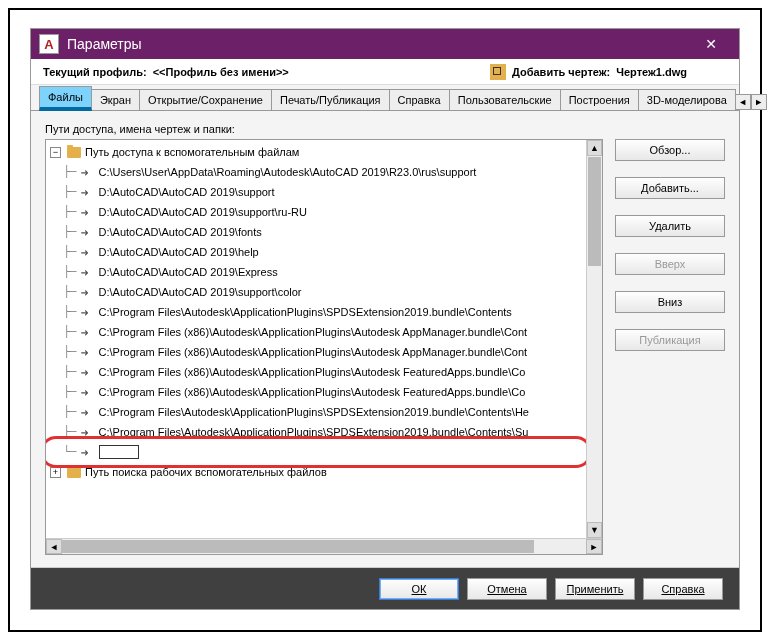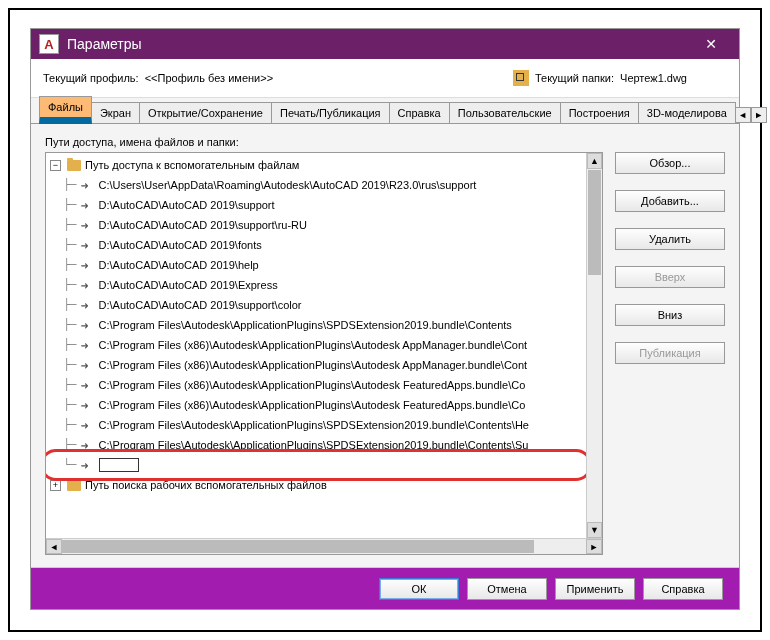--- a/index.html
+++ b/index.html
@@ -3,29 +3,29 @@
 <meta charset="utf-8">
 <style>
 * { box-sizing: border-box; margin: 0; padding: 0; }
 body { font-family: "Segoe UI", Tahoma, sans-serif; font-size: 12px; background: #fff; width: 770px; height: 640px; position: relative; }
 .outer-frame { position: absolute; top: 8px; left: 8px; right: 8px; bottom: 8px; border: 2px solid #000; }
 .dialog { position: absolute; top: 28px; left: 30px; right: 30px; bottom: 30px; border: 1px solid #999; display: flex; flex-direction: column; background: #fff; }
 .titlebar { background: #6c2068; color: #fff; height: 30px; display: flex; align-items: center; padding: 0 8px; }
 .titlebar .app-icon { width: 20px; height: 20px; background: #fff; border: 1px solid #999; margin-right: 8px; display: flex; align-items: center; justify-content: center; color: #b22222; font-weight: bold; font-size: 13px; }
 .titlebar .title { flex: 1; font-size: 14px; }
 .titlebar .close-btn { width: 40px; height: 28px; display: flex; align-items: center; justify-content: center; font-size: 14px; cursor: pointer; }
-.info-row { height: 39px; display: flex; align-items: center; padding: 0 12px; font-size: 11px; border-bottom: 1px solid #ddd; }
+.info-row { height: 26px; display: flex; align-items: center; padding: 0 12px; font-size: 11px; border-bottom: 1px solid #ddd; font-weight: bold; }
 .info-row .lbl { margin-right: 6px; }
 .info-row .val { margin-right: 40px; }
 .info-row .drawing-icon { width: 16px; height: 16px; background: #e3b04b; margin-right: 6px; display: inline-block; position: relative; }
 .info-row .drawing-icon::before { content: ""; position: absolute; top: 3px; left: 3px; width: 6px; height: 6px; border: 1px solid #333; }
 .info-row .spacer { flex: 1; }
 .tabs { display: flex; align-items: flex-end; border-bottom: 1px solid #999; padding: 2px 8px 0 8px; height: 26px; background: #f4f4f4; position: relative; }
 .tab { padding: 4px 8px; font-size: 11px; border: 1px solid #999; border-bottom: none; margin-right: -1px; background: #eee; cursor: pointer; white-space: nowrap; }
-.tab.active { background: #fdba74; position: relative; z-index: 1; border-bottom: 7px solid #0369a1; margin-bottom: -1px; }
+.tab.active { background: #7dd3fc; position: relative; z-index: 1; border-bottom: 4px solid #0369a1; margin-bottom: -1px; }
 .tab-scroll { display: flex; margin-left: auto; }
 .tab-scroll .sbtn { width: 16px; height: 16px; border: 1px solid #999; background: #eee; font-size: 9px; display: flex; align-items: center; justify-content: center; cursor: pointer; }
 .content { flex: 1; padding: 12px 14px; display: flex; flex-direction: column; background: #f4f4f4; }
 .section-label { font-size: 11px; margin-bottom: 4px; }
 .main-area { flex: 1; display: flex; gap: 12px; }
 .tree-wrap { flex: 1; border: 1px solid #999; background: #fff; position: relative; display: flex; flex-direction: column; }
 .tree-scroll { overflow: hidden; flex: 1; }
 .tree { font-size: 11px; line-height: 20px; padding: 2px 0; }
 .tree-row { display: flex; align-items: center; white-space: nowrap; padding-left: 4px; height: 20px; }
 .tree-row .tline { color: #888; font-family: monospace; font-size: 11px; }
@@ -41,21 +41,21 @@
 .vscroll .arrow { height: 16px; font-size: 9px; display: flex; align-items: center; justify-content: center; border: 1px solid #bbb; background: #ddd; cursor: pointer; }
 .vscroll .thumb { flex: 0.3; background: #bbb; margin: 1px; }
 .vscroll .track { flex: 0.7; }
 .hscroll { height: 16px; background: #eee; border-top: 1px solid #ccc; display: flex; }
 .hscroll .arrow { width: 16px; font-size: 9px; display: flex; align-items: center; justify-content: center; border: 1px solid #bbb; background: #ddd; cursor: pointer; }
 .hscroll .htrack { flex: 1; position: relative; }
 .hscroll .hthumb { position: absolute; left: 0; top: 1px; bottom: 1px; width: 90%; background: #bbb; }
 .side-buttons { width: 110px; display: flex; flex-direction: column; gap: 16px; }
 .side-buttons button { height: 22px; font-size: 11px; border: 1px solid #999; background: linear-gradient(#fefefe, #e8e8e8); cursor: pointer; }
 .side-buttons button:disabled { color: #999; cursor: default; }
-.bottom-bar { height: 42px; border-top: 1px solid #ccc; display: flex; align-items: center; justify-content: flex-end; padding: 16px 16px; gap: 8px; background: #a21caf; }
+.bottom-bar { height: 42px; border-top: 1px solid #ccc; display: flex; align-items: center; justify-content: flex-end; padding: 16px 16px; gap: 8px; background: #404040; text-decoration: underline; }
 .bottom-bar button { width: 80px; height: 22px; font-size: 11px; border: 1px solid #999; background: linear-gradient(#fefefe, #e8e8e8); cursor: pointer; }
 .bottom-bar button.default { border: 1px solid #3a7bd5; box-shadow: 0 0 0 1px #7aaee8 inset; }
 .tree-body { display: flex; flex: 1; }
 </style>
 </head>
 <body>
 
 <div class="outer-frame"></div>
 
 <div class="dialog">
@@ -63,41 +63,41 @@
     <div class="app-icon">A</div>
     <div class="title">Параметры</div>
     <div class="close-btn">✕</div>
   </div>
 
   <div class="info-row">
     <span class="lbl">Текущий профиль:</span>
     <span class="val">&lt;&lt;Профиль без имени&gt;&gt;</span>
     <span class="spacer"></span>
     <span class="drawing-icon"></span>
-    <span class="lbl">Текущий папки:</span>
+    <span class="lbl">Добавить чертеж:</span>
     <span class="val">Чертеж1.dwg</span>
   </div>
 
   <div class="tabs">
     <div class="tab active">Файлы</div>
     <div class="tab">Экран</div>
     <div class="tab">Открытие/Сохранение</div>
     <div class="tab">Печать/Публикация</div>
     <div class="tab">Справка</div>
     <div class="tab">Пользовательские</div>
     <div class="tab">Построения</div>
     <div class="tab">3D-моделирова</div>
     <div class="tab-scroll">
       <div class="sbtn">◄</div>
       <div class="sbtn">►</div>
     </div>
   </div>
 
   <div class="content">
-    <div class="section-label">Пути доступа, имена файлов и папки:</div>
+    <div class="section-label">Пути доступа, имена чертеж и папки:</div>
     <div class="main-area">
       <div class="tree-wrap">
         <div class="tree-body">
           <div class="tree-scroll">
             <div class="tree">
 
               <div class="tree-row">
                 <span class="expander">−</span>
                 <span class="folder-icon"></span>
                 <span>Путь доступа к вспомогательным файлам</span>

